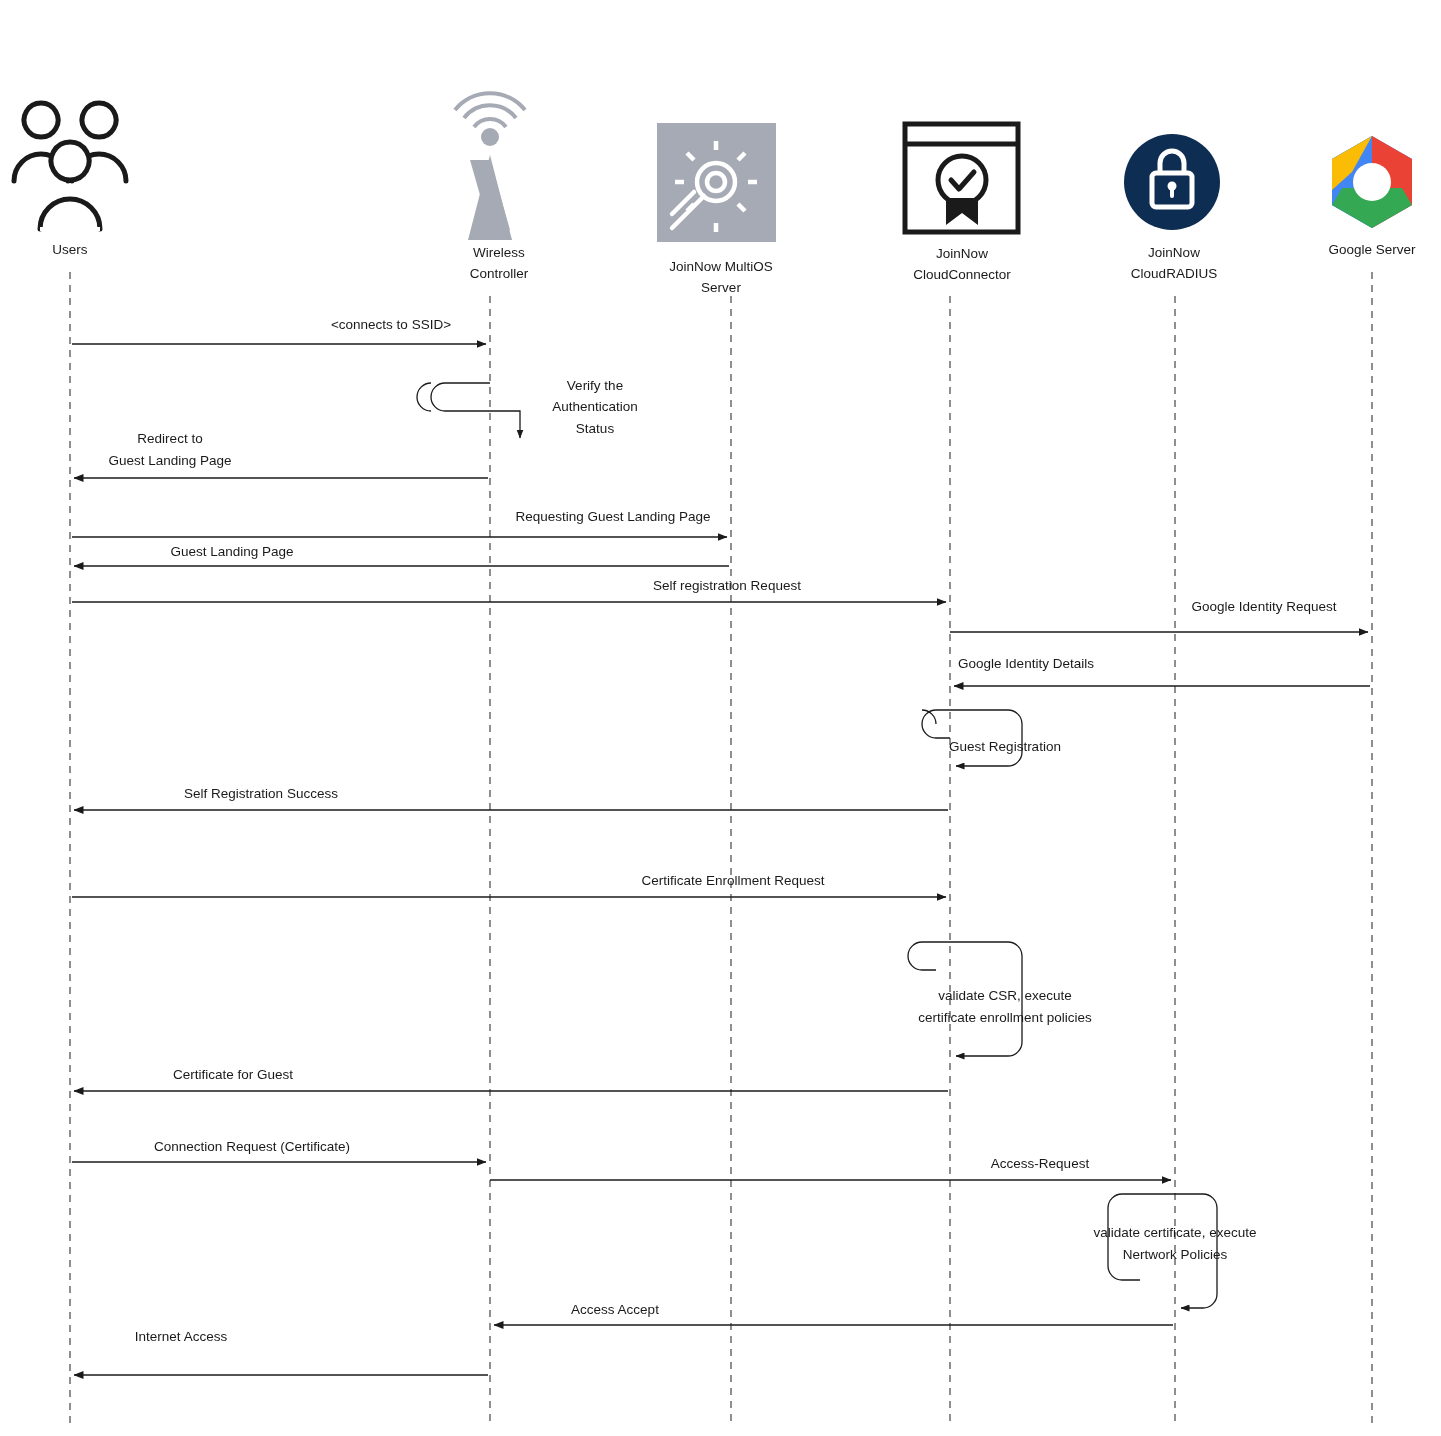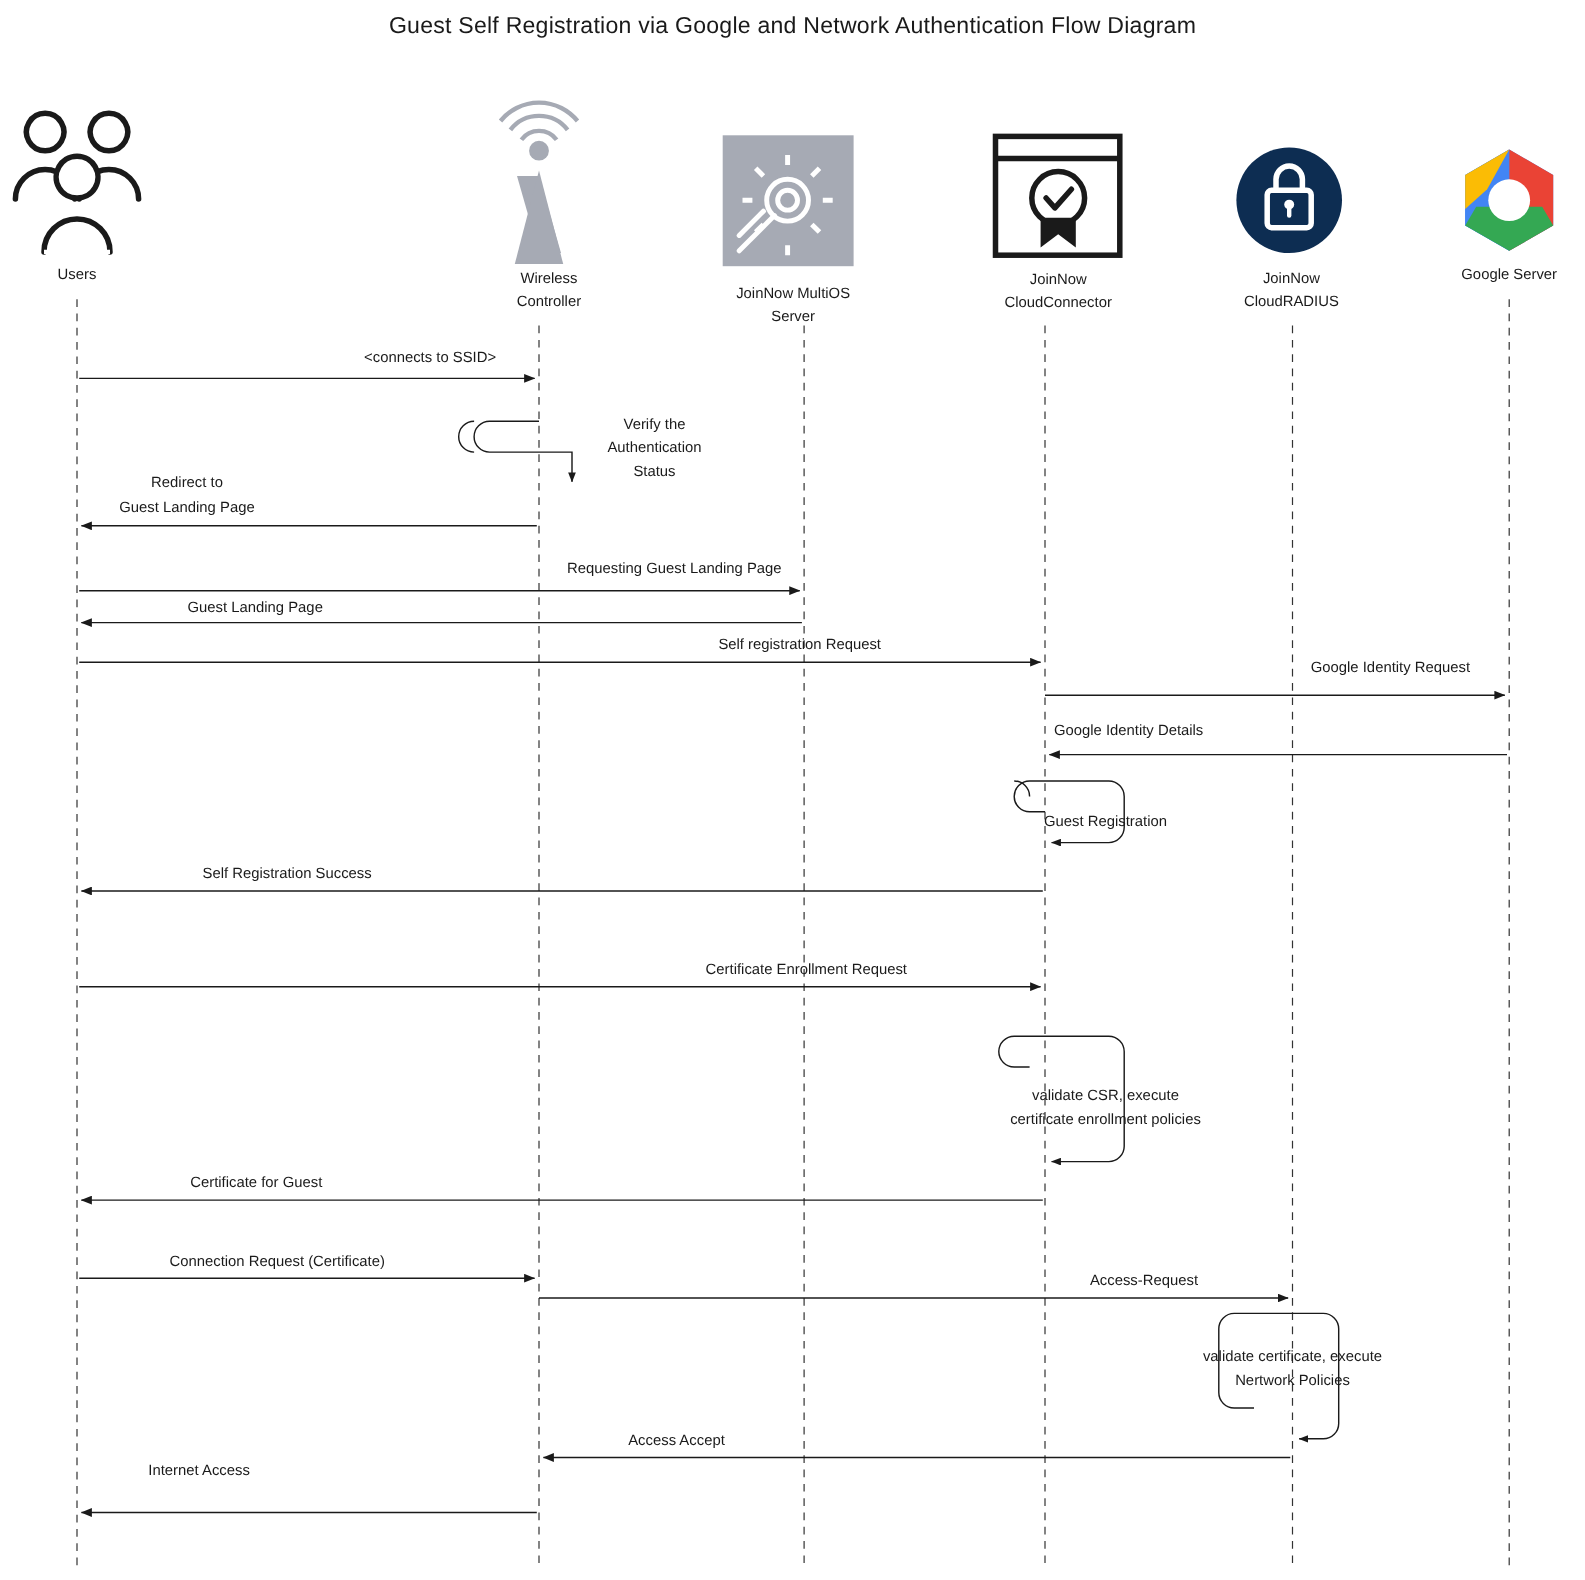--- a/index.html
+++ b/index.html
@@ -62,21 +62,20 @@
     stroke: #1a1a1a;
     stroke-width: 1.3;
     fill: none;
   }
 </style>
 </head>
 <body>
 
 <div id="page">
 
-  <div id="title">Guest Self Registration via Google and Network Authentication Flow Diagram</div>
 
   <svg id="diagram" viewBox="0 0 1441 1436" xmlns="http://www.w3.org/2000/svg">
     <defs>
       <marker id="arrowhead" markerWidth="10" markerHeight="8" refX="9.5" refY="4" orient="auto" markerUnits="userSpaceOnUse">
         <path d="M0,0 L10,4 L0,8 Z" fill="#1a1a1a"></path>
       </marker>
       <marker id="arrowheadsm" markerWidth="9" markerHeight="7" refX="8.5" refY="3.5" orient="auto" markerUnits="userSpaceOnUse">
         <path d="M0,0 L9,3.5 L0,7 Z" fill="#1a1a1a"></path>
       </marker>
     </defs>

